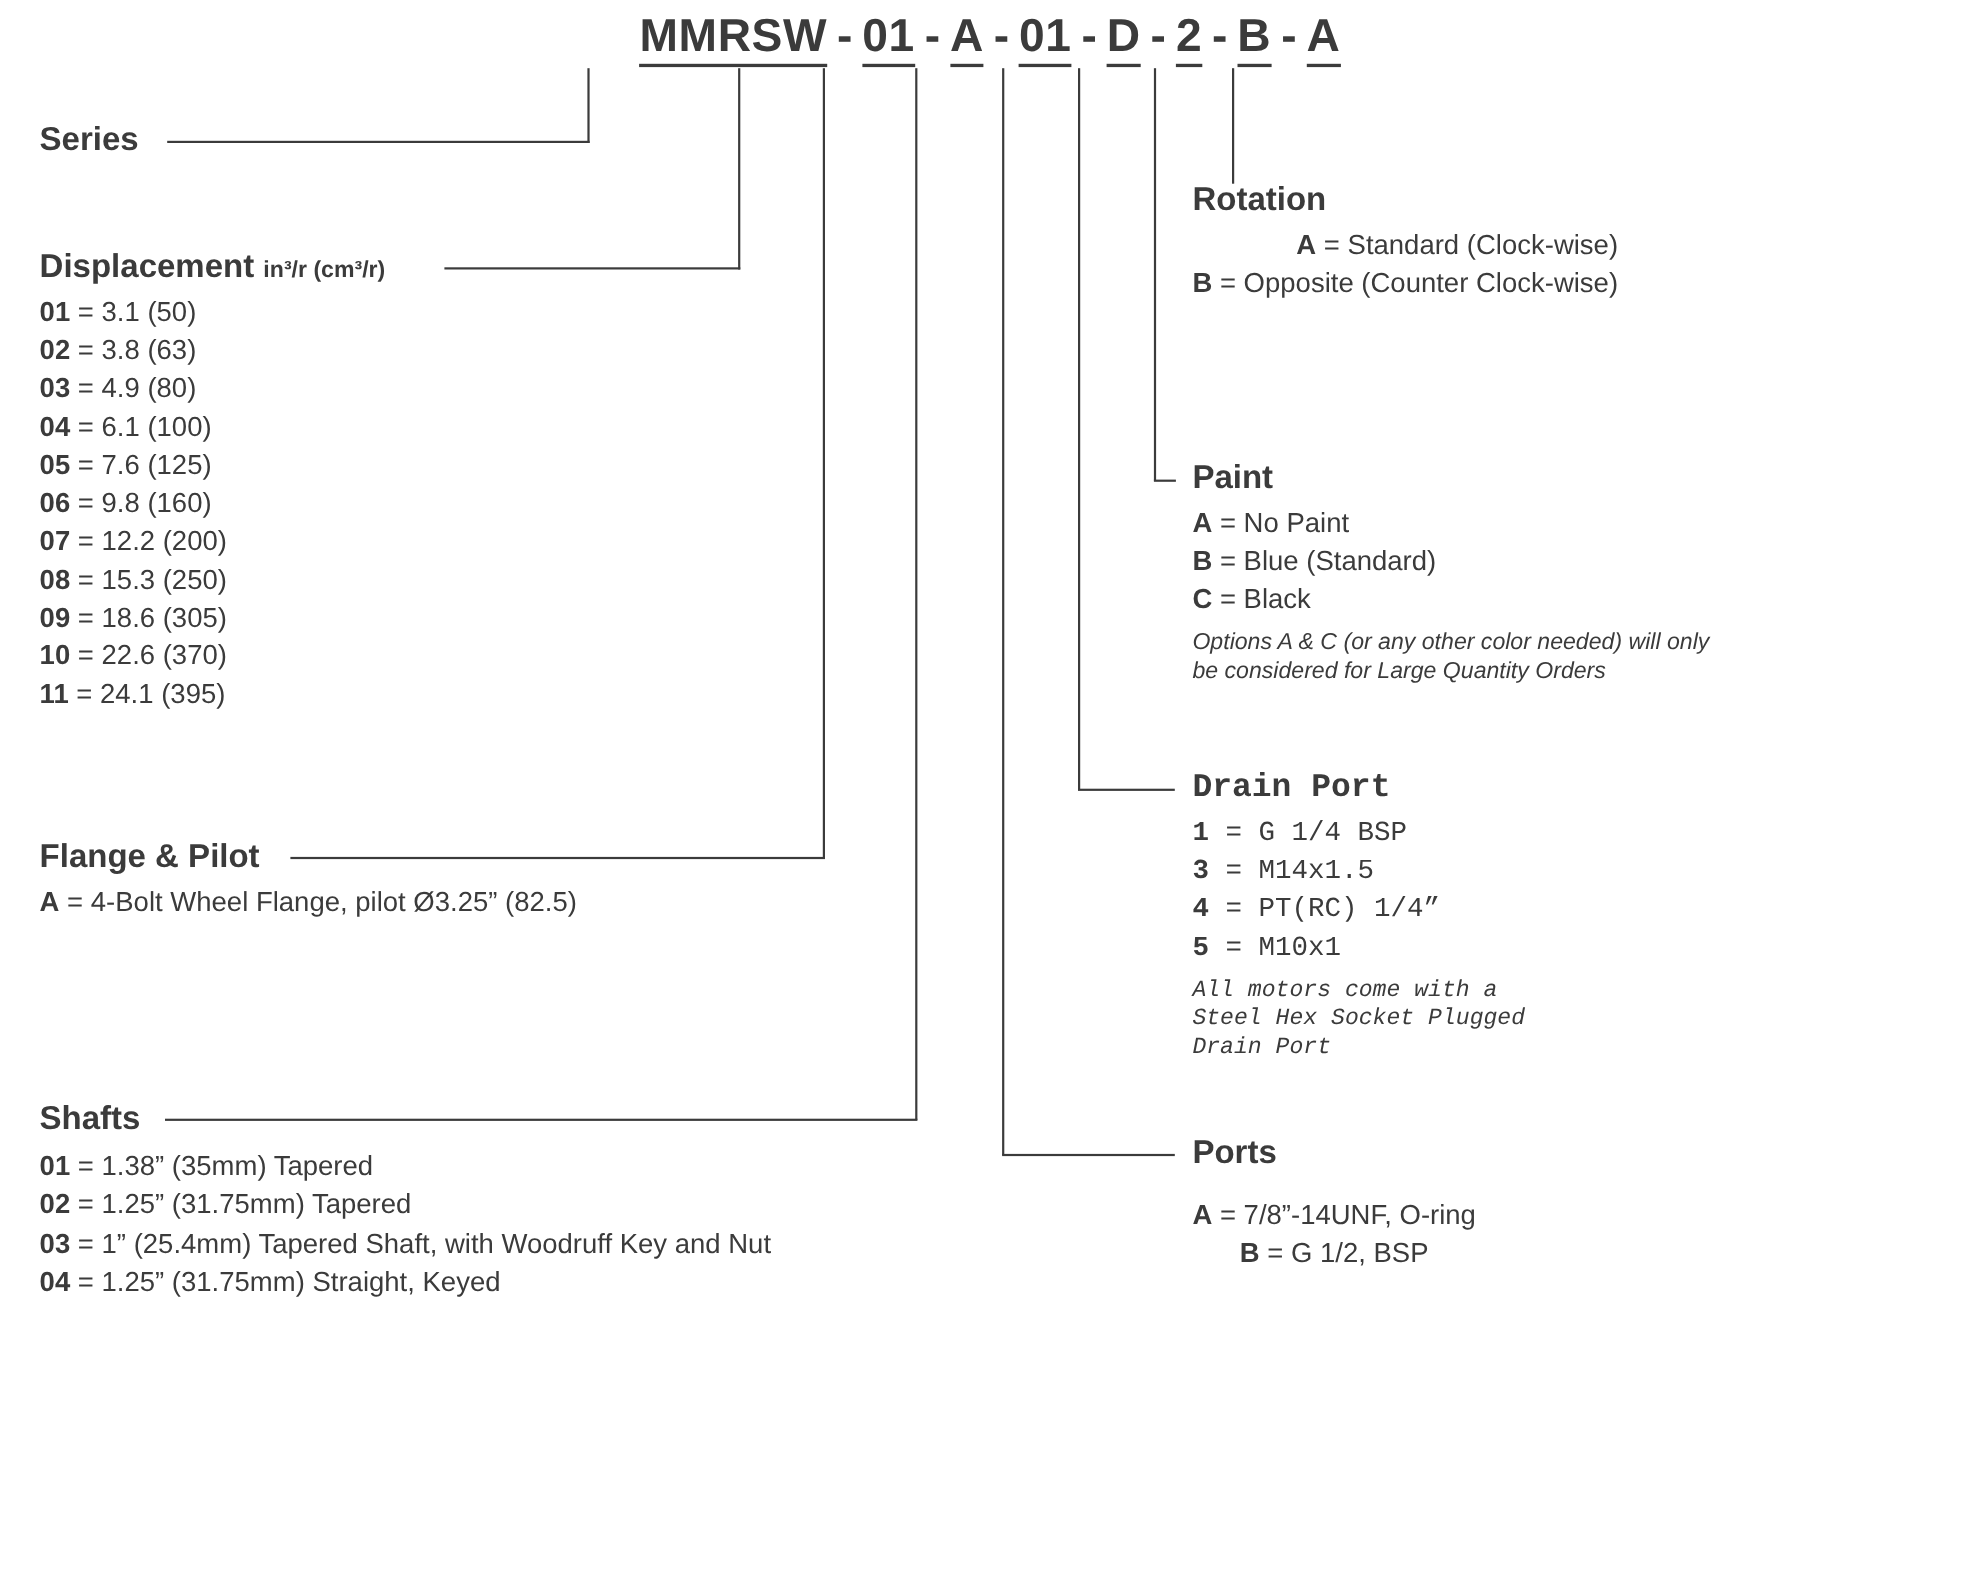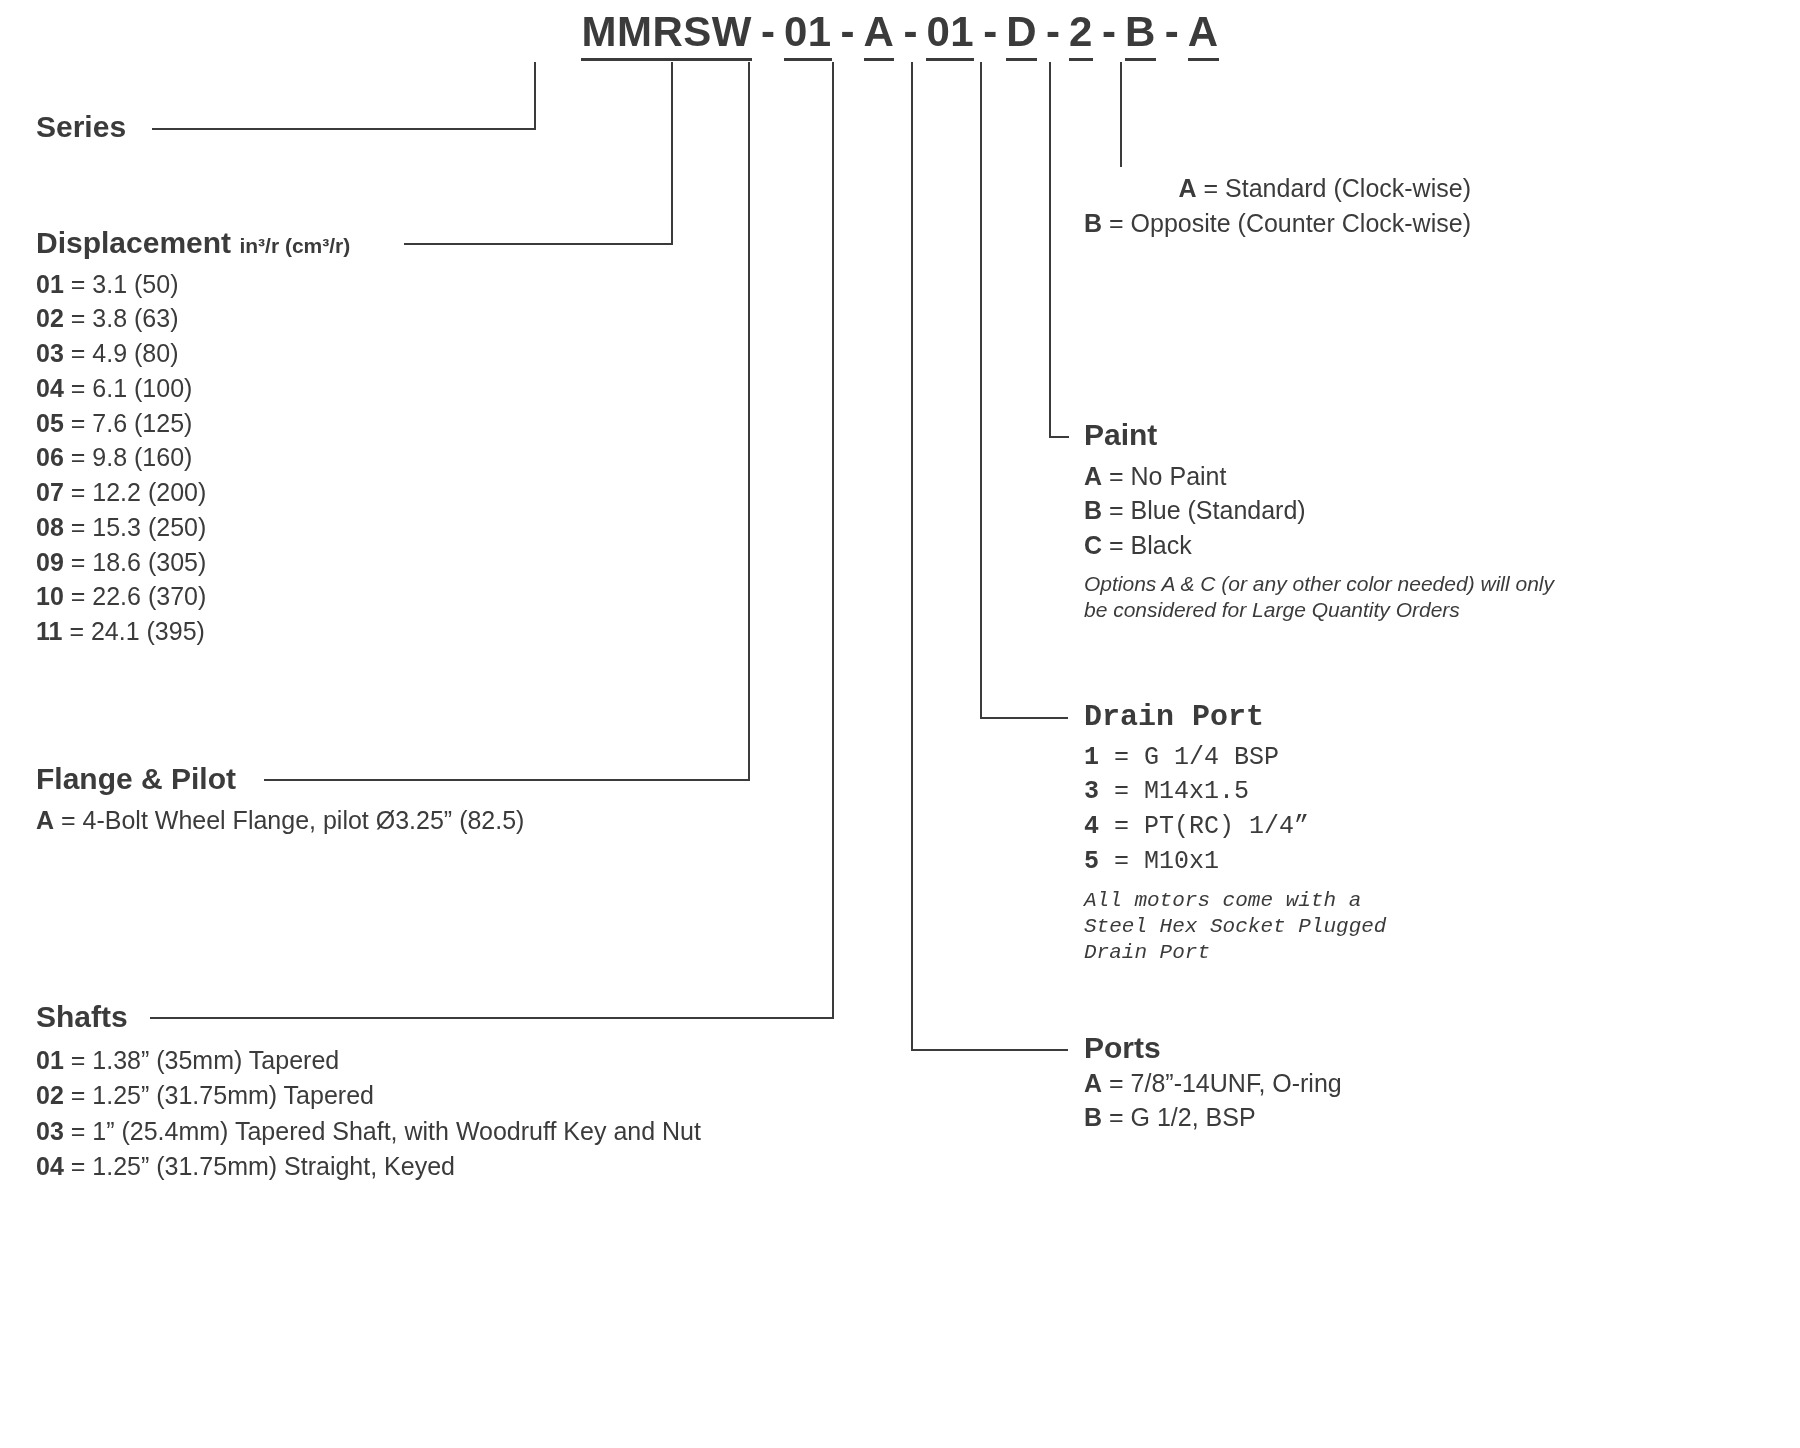--- a/index.html
+++ b/index.html
@@ -148,20 +148,21 @@
     <div class="sec-title">Shafts</div>
     <div style="margin-top:8px;">
       <div class="opt" style="line-height:1.42;"><span class="k">01</span> <span>= 1.38” (35mm) Tapered</span></div>
       <div class="opt" style="line-height:1.42;"><span class="k">02</span> <span>= 1.25” (31.75mm) Tapered</span></div>
       <div class="opt" style="line-height:1.42;"><span class="k">03</span> <span>= 1” (25.4mm) Tapered Shaft, with Woodruff Key and Nut</span></div>
       <div class="opt" style="line-height:1.42;"><span class="k">04</span> <span>= 1.25” (31.75mm) Straight, Keyed</span></div>
     </div>
   </div>
 
   <div class="section" style="left:1084px; top:165px;">
+    <div class="sec-title">Rotation</div>
     <div style="margin-top:6px;text-align:right;">
       <div class="opt"><span class="k">A</span> <span>= Standard (Clock-wise)</span></div>
       <div class="opt"><span class="k">B</span> <span>= Opposite (Counter Clock-wise)</span></div>
     </div>
   </div>
 
   <div class="section" style="left:1084px; top:418px;">
     <div class="sec-title">Paint</div>
     <div style="margin-top:6px;">
       <div class="opt"><span class="k">A</span> <span>= No Paint</span></div>
@@ -177,19 +178,19 @@
       <div class="opt"><span class="k">1</span> <span>= G 1/4 BSP</span></div>
       <div class="opt"><span class="k">3</span> <span>= M14x1.5</span></div>
       <div class="opt"><span class="k">4</span> <span>= PT(RC) 1/4”</span></div>
       <div class="opt"><span class="k">5</span> <span>= M10x1</span></div>
       <div class="note" style="max-width:335px;">All motors come with a Steel Hex Socket Plugged Drain Port</div>
     </div>
   </div>
 
   <div class="section" style="left:1084px; top:1031px;">
     <div class="sec-title">Ports</div>
-    <div style="margin-top:0;">
+    <div style="margin-top:22px;text-align:center;">
       <div class="opt"><span class="k">A</span> <span>= 7/8”-14UNF, O-ring</span></div>
       <div class="opt"><span class="k">B</span> <span>= G 1/2, BSP</span></div>
     </div>
   </div>
 
 </div>
 
 </body></html>

